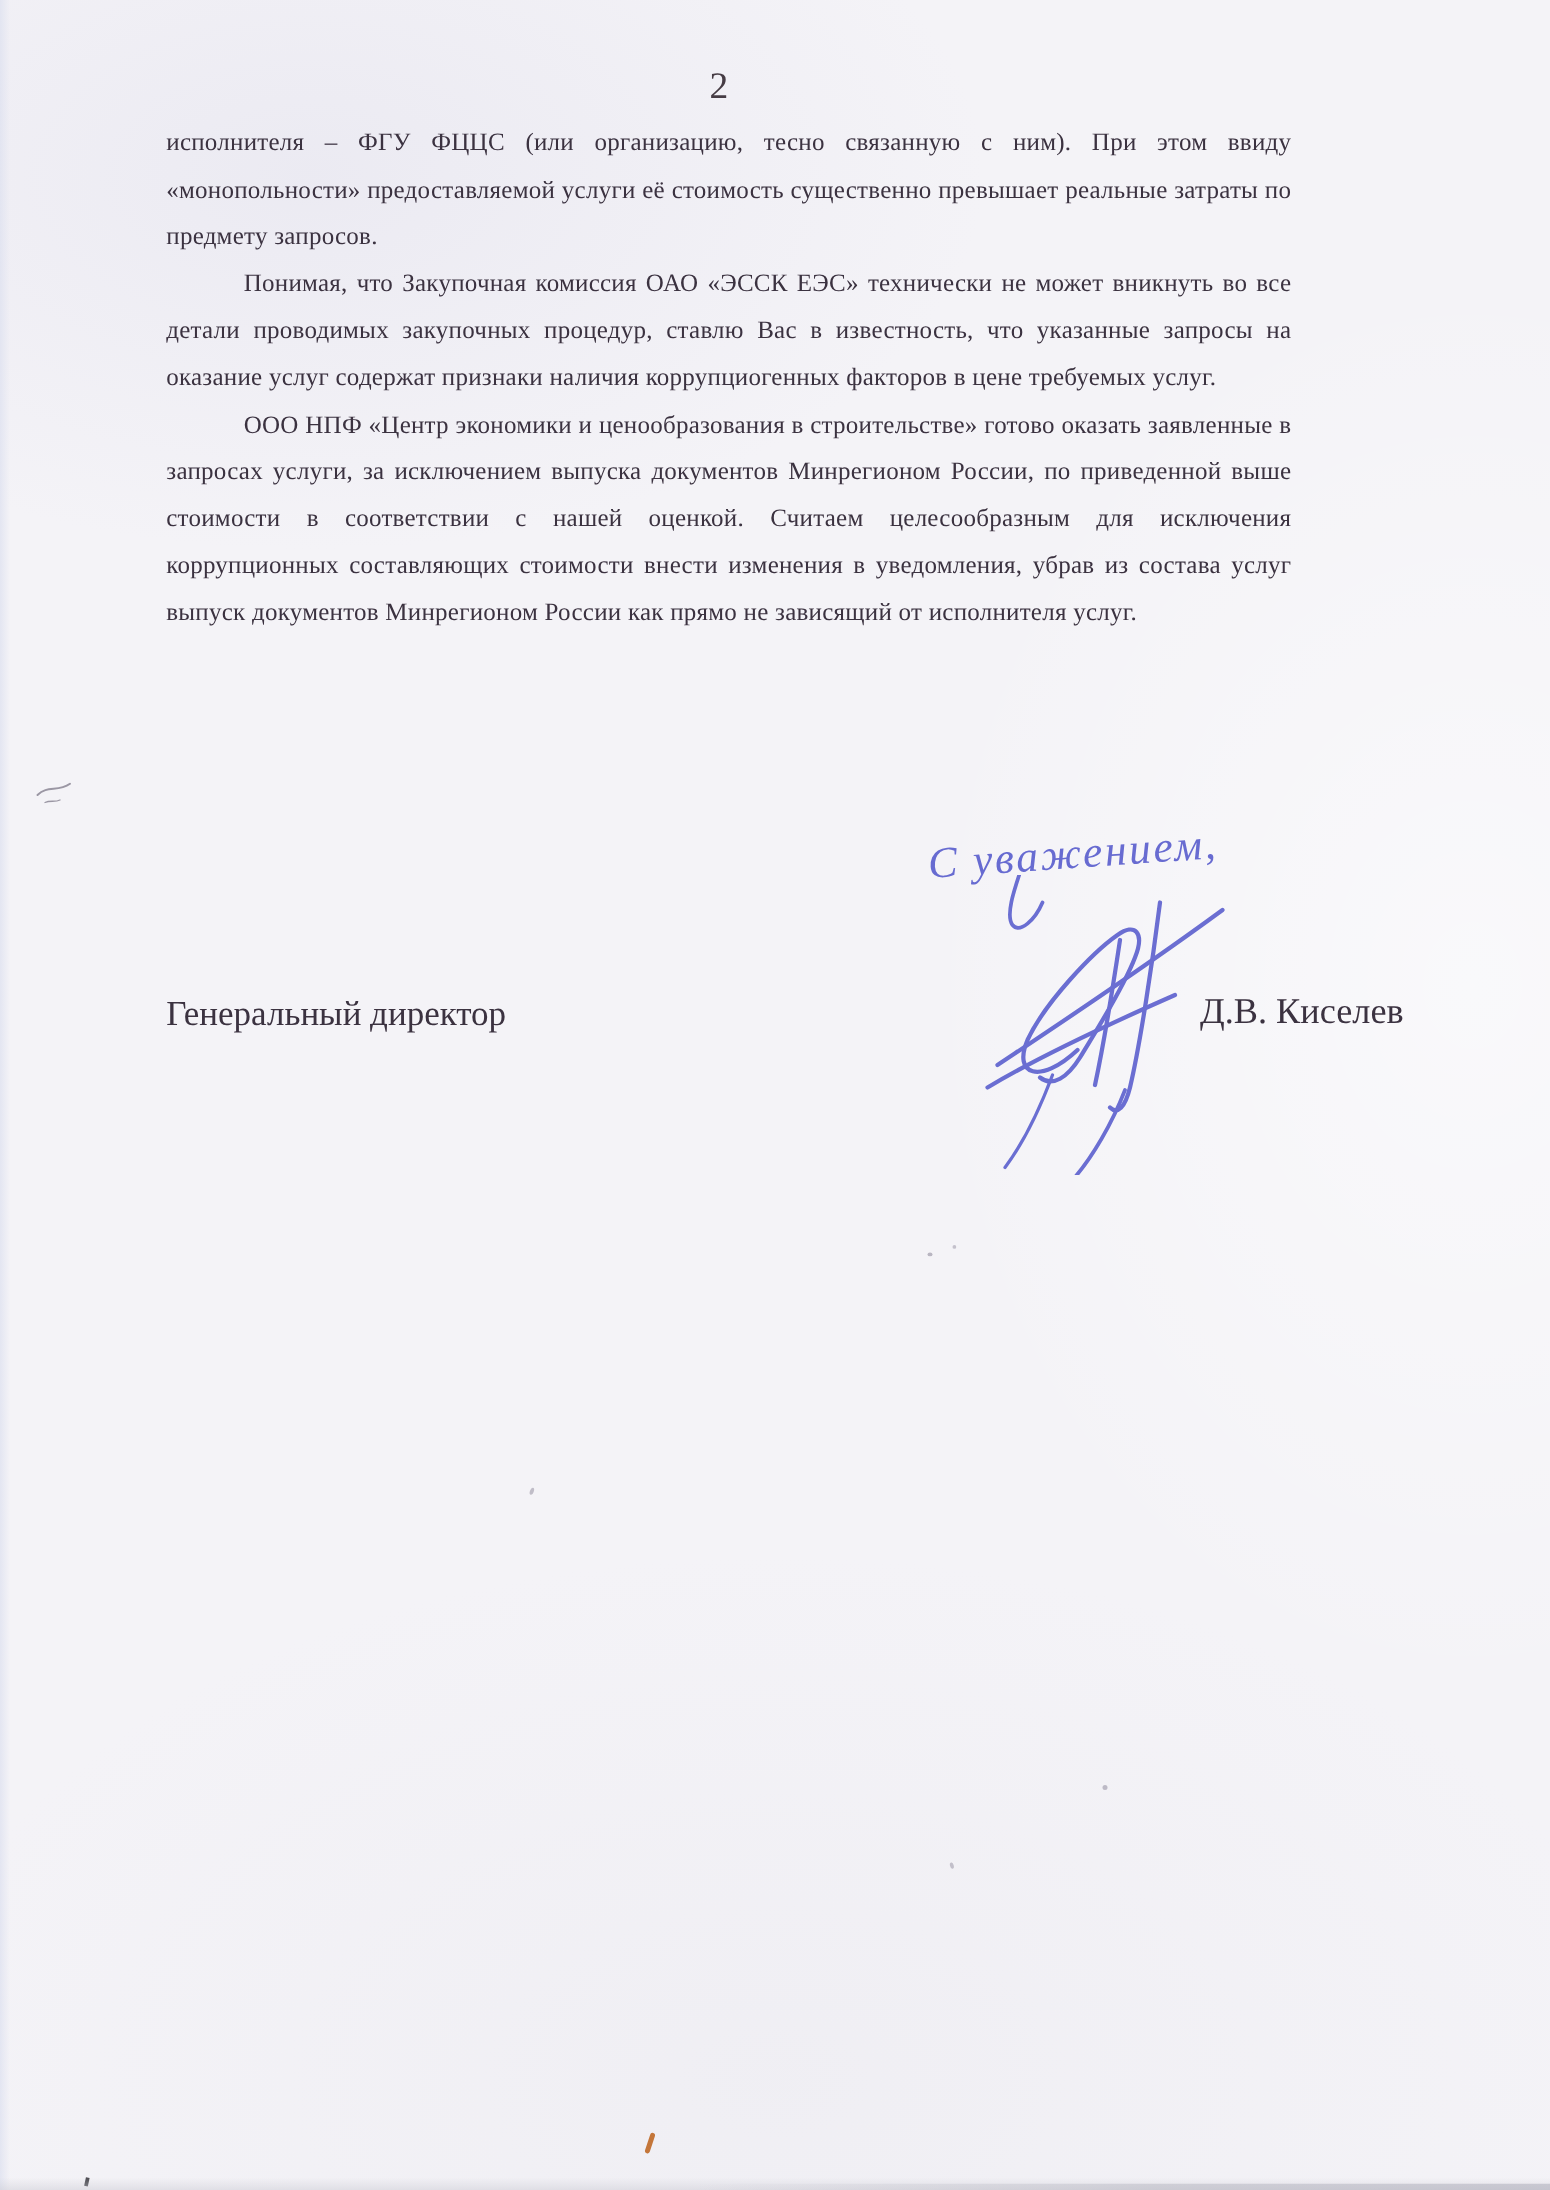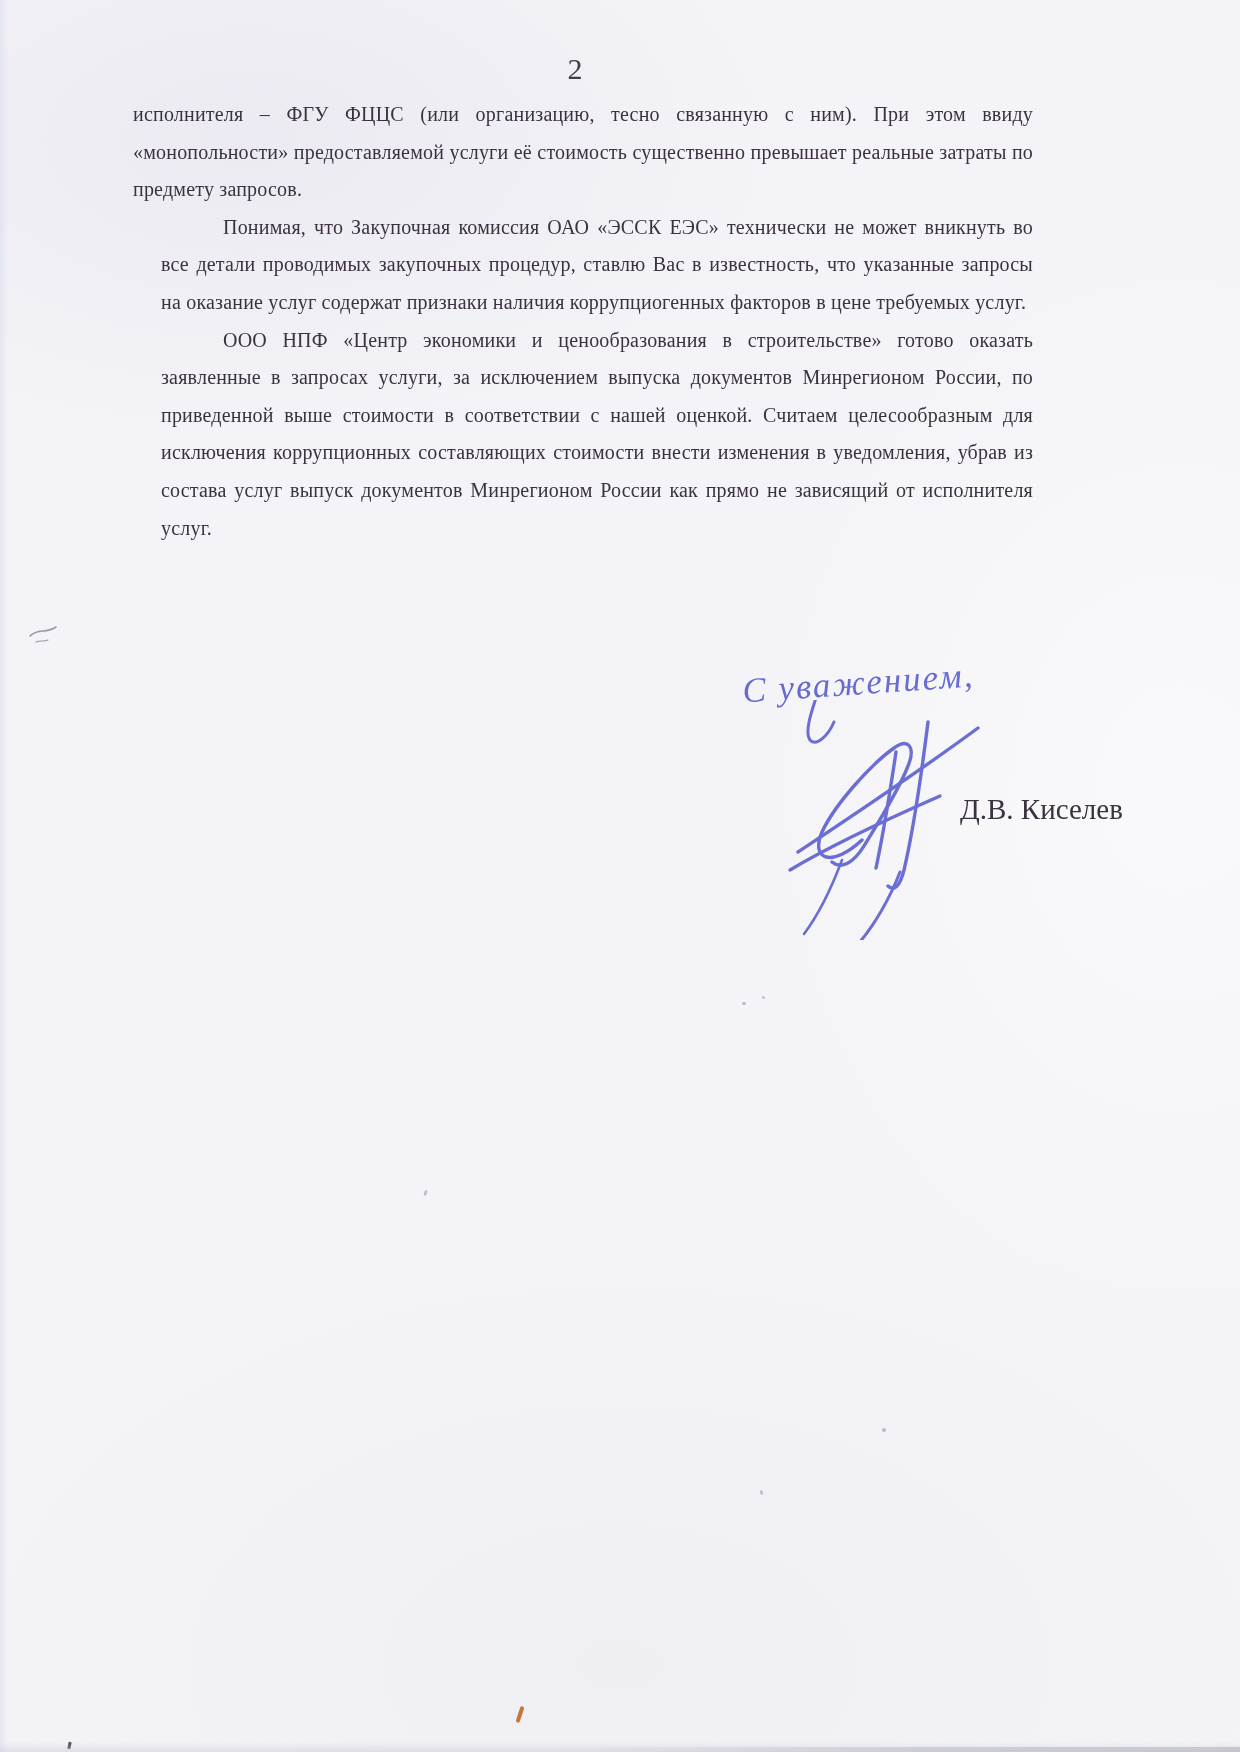--- a/index.html
+++ b/index.html
@@ -38,21 +38,20 @@
     text-align: justify;
     hyphens: none;
     letter-spacing: 0.2px;
   }
   .letter-body p {
     margin: 0;
     text-indent: 0;
   }
   .letter-body p.indent {
     text-indent: 62px;
-    margin-left: 28px;
   }
   .signoff-note {
     position: absolute;
     top: 660px;
     left: 742px;
     width: 330px;
     transform: rotate(-4deg);
     font-style: italic;
     font-size: 35px;
     letter-spacing: 2px;
@@ -159,20 +158,21 @@
 
     <path d="M 158 22 C 152 70, 142 136, 134 170 C 130 186, 124 192, 118 186"></path>
 
     <path d="M 20 170 C 60 146, 120 118, 170 96"></path>
 
     <path d="M 130 172 C 120 198, 104 226, 88 244" stroke-width="3"></path>
     <path d="M 72 160 C 60 192, 46 218, 34 234" stroke-width="2.6"></path>
   </svg>
 
   <div class="signer-titles">
+    <div>Генеральный директор</div>
   </div>
 
   <div class="signer-name">Д.В. Киселев</div>
 
   <svg class="artifact artifact-pencil" viewBox="0 0 34 34" fill="none" stroke="#9b97a4" stroke-width="1.6" stroke-linecap="round">
     <path d="M 4 18 C 12 10, 20 16, 30 9"></path>
     <path d="M 10 24 C 14 22, 18 24, 22 22" stroke-width="1.1"></path>
   </svg>
   <div class="artifact artifact-orange-slash"></div>
   <div class="artifact artifact-dark-tick"></div>

